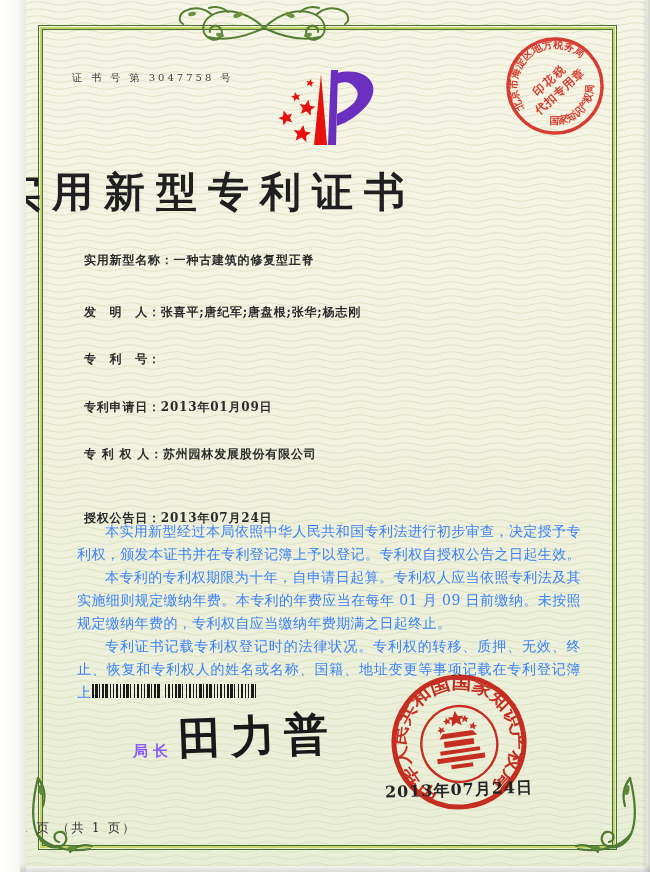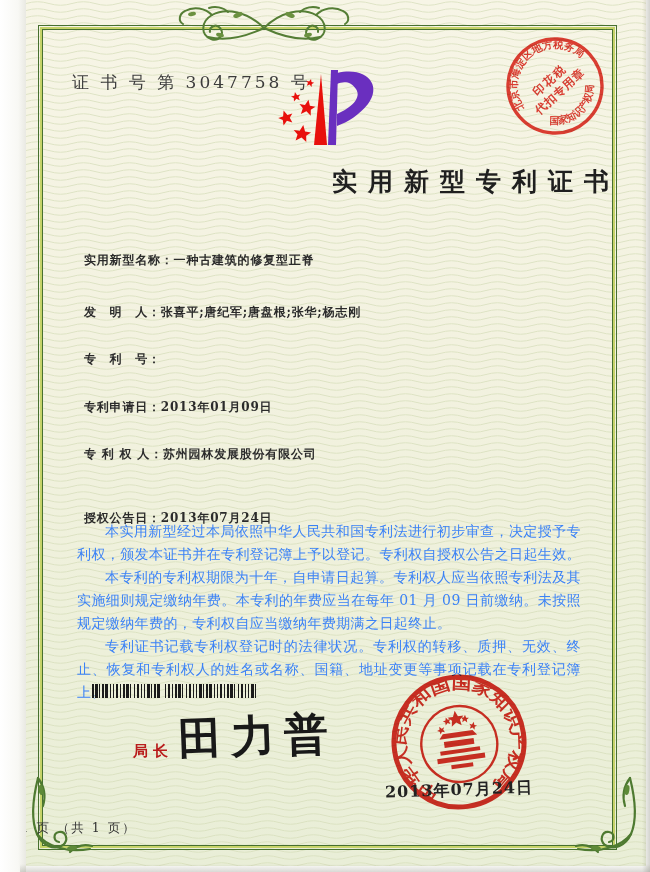--- a/index.html
+++ b/index.html
@@ -22,48 +22,48 @@
   
   .frame { position:absolute; left:38px; top:25px; width:579px; height:825px;
     border:1px solid #47702f; }
   .frame::before { content:""; position:absolute; inset:1px; border:2px solid #c6d369; }
   .frame::after  { content:""; position:absolute; inset:3px; border:1px solid #47702f; }
 
   .ornament-top { position:absolute; left:168px; top:4px; width:192px; height:46px; }
   .ornament-bl  { position:absolute; left:26px; bottom:14px; width:68px; height:82px; }
   .ornament-br  { position:absolute; right:8px;  bottom:14px; width:68px; height:82px; }
 
-  .cert-no { position:absolute; left:72px; top:71px; font-size:17px; letter-spacing:3px;
+  .cert-no { position:absolute; left:72px; top:71px; font-size:10px; letter-spacing:3px;
     color:#3c3c3c; font-family:"DejaVu Serif","Liberation Serif",serif; font-weight:500; }
 
   .logo { position:absolute; left:252px; top:46px; width:150px; height:114px; }
 
-  .title { position:absolute; left:0; right:30px; top:165px; text-align:right;
-    font-size:25px; font-weight:700; letter-spacing:11px; color:#1f1f1f;
+  .title { position:absolute; left:0; right:30px; top:165px; text-align:left;
+    font-size:41px; font-weight:700; letter-spacing:11px; color:#1f1f1f;
     font-family:"DejaVu Serif","Liberation Serif",serif; }
 
   .fields { position:absolute; left:84px; top:252px; width:500px; }
   .field-row { position:absolute; left:0; display:flex; white-space:pre;
     font-family:"DejaVu Serif","Liberation Serif",serif; font-size:12px;
     font-weight:600; color:#2b2b2b; letter-spacing:.8px; }
   .f0{top:0px} .f1{top:52px} .f2{top:99px} .f3{top:147px} .f4{top:194px} .f5{top:258px}
 
   .paras { position:absolute; left:77px; top:520px; width:504px;
     font-family:"DejaVu Serif","Liberation Serif",serif; font-size:14px;
     line-height:23px; color:#3b82f6; text-align:justify; letter-spacing:.4px; }
   .paras p { text-indent:2em; margin:0; }
 
   .barcode { position:absolute; left:92px; top:684px; width:166px; height:14px;
     background:repeating-linear-gradient(90deg,
       #1b1b1b 0 1.5px, rgba(0,0,0,0) 1.5px 3px,
       #1b1b1b 3px 5.6px, rgba(0,0,0,0) 5.6px 7.2px,
       #1b1b1b 7.2px 8.1px, rgba(0,0,0,0) 8.1px 10.4px); }
 
   .director-label { position:absolute; left:133px; top:742px; font-size:15px;
-    letter-spacing:5px; color:#b91c1c; font-weight:600;
+    letter-spacing:5px; color:#8b5cf6; font-weight:600;
     font-family:"DejaVu Serif","Liberation Serif",serif; }
   .signature { position:absolute; left:178px; top:707px; width:170px; font-size:44px;
     font-weight:700; color:#191919; letter-spacing:9px; transform:rotate(-2deg);
     font-family:"DejaVu Serif","Liberation Serif",serif; }
 
   .office-seal { position:absolute; left:388px; top:671px; width:142px; height:142px;
     mix-blend-mode:multiply; opacity:.95; }
   .tax-seal { position:absolute; left:502px; top:33px; width:106px; height:106px;
     mix-blend-mode:multiply; opacity:.93; }
   .seal-date { position:absolute; left:383px; top:780px; width:152px; text-align:center;

